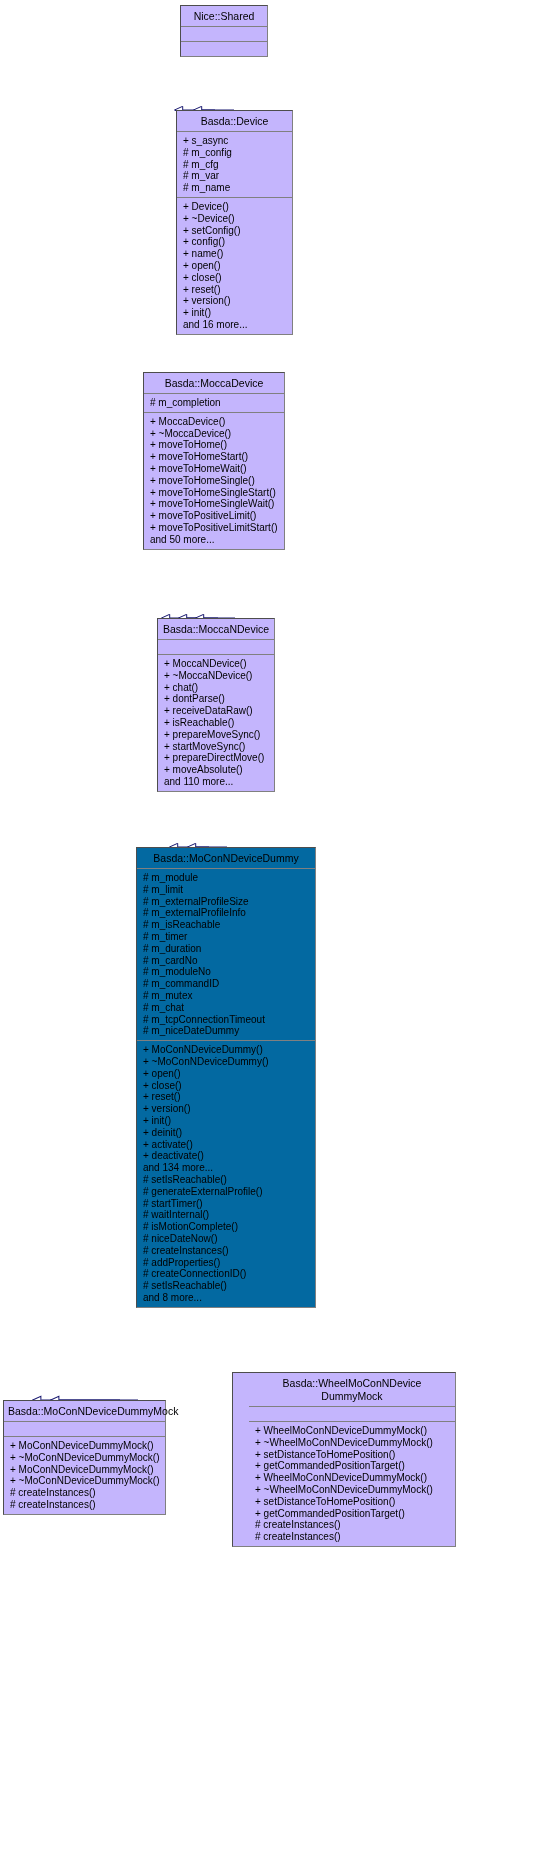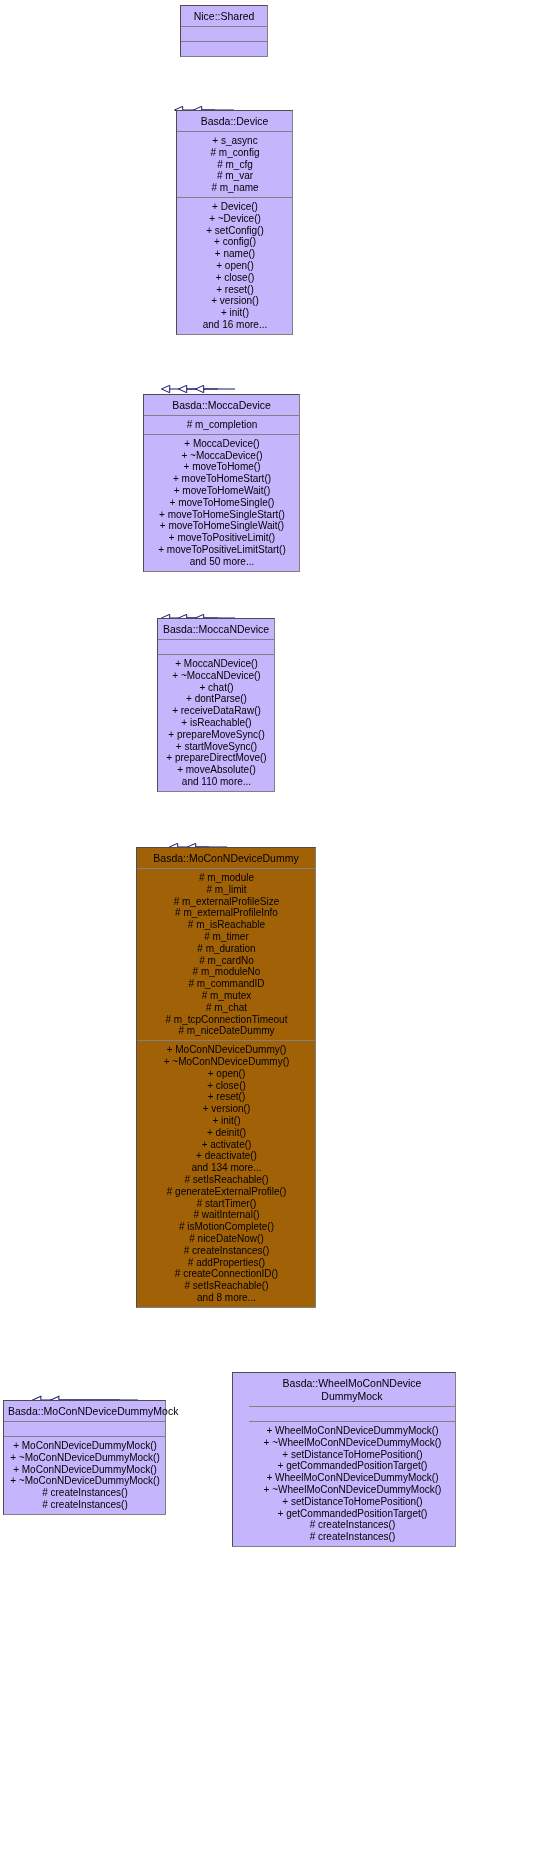--- a/index.html
+++ b/index.html
@@ -31,39 +31,38 @@
   .node {
     position: absolute;
     box-sizing: border-box;
     background: #c4b5fd;
     border: 1px solid #808080;
     border-top-color: #4d4d4d;
     border-left-color: #4d4d4d;
     box-shadow: 0 0 0 0 transparent;
   }
   .node.shaded {
-    background: #a16207;
+    background: #0369a1;
   }
   .node .title {
     text-align: center;
     font-size: 10.5px;
     line-height: 12px;
     color: #000000;
     padding: 4px 4px 4px 4px;
     border-bottom: 1px solid #808080;
     white-space: nowrap;
   }
   .node .title.two-line {
     white-space: normal;
     line-height: 12.5px;
   }
   .node .compartment {
     border-bottom: 1px solid #808080;
     padding: 3px 5px 3px 6px;
-    text-align: center;
   }
   .node .compartment.last {
     border-bottom: none;
   }
   .node .compartment.empty {
     height: 14px;
     padding: 0;
   }
   .node .compartment ul {
     list-style: none;
@@ -72,21 +71,21 @@
   }
   .node .compartment li {
     font-size: 10px;
     line-height: 11.8px;
     color: #000000;
     white-space: nowrap;
   }
   
   #n-shared      { left: 180px; top: 5px;    width: 88px;  }
   #n-device      { left: 176px; top: 110px;  width: 117px;  }
-  #n-mocca       { left: 143px; top: 394px;  width: 157px; }
+  #n-mocca       { left: 143px; top: 372px;  width: 142px; }
   #n-moccan      { left: 157px; top: 618px;  width: 118px; }
   #n-dummy       { left: 136px; top: 847px;  width: 180px; }
   #n-dummymock   { left: 3px;   top: 1400px; width: 163px; }
   #n-wheelmock   { left: 232px; top: 1372px; width: 224px; padding-left: 16px; }
 </style>
 </head>
 <body>
 
 <div id="canvas">
 

